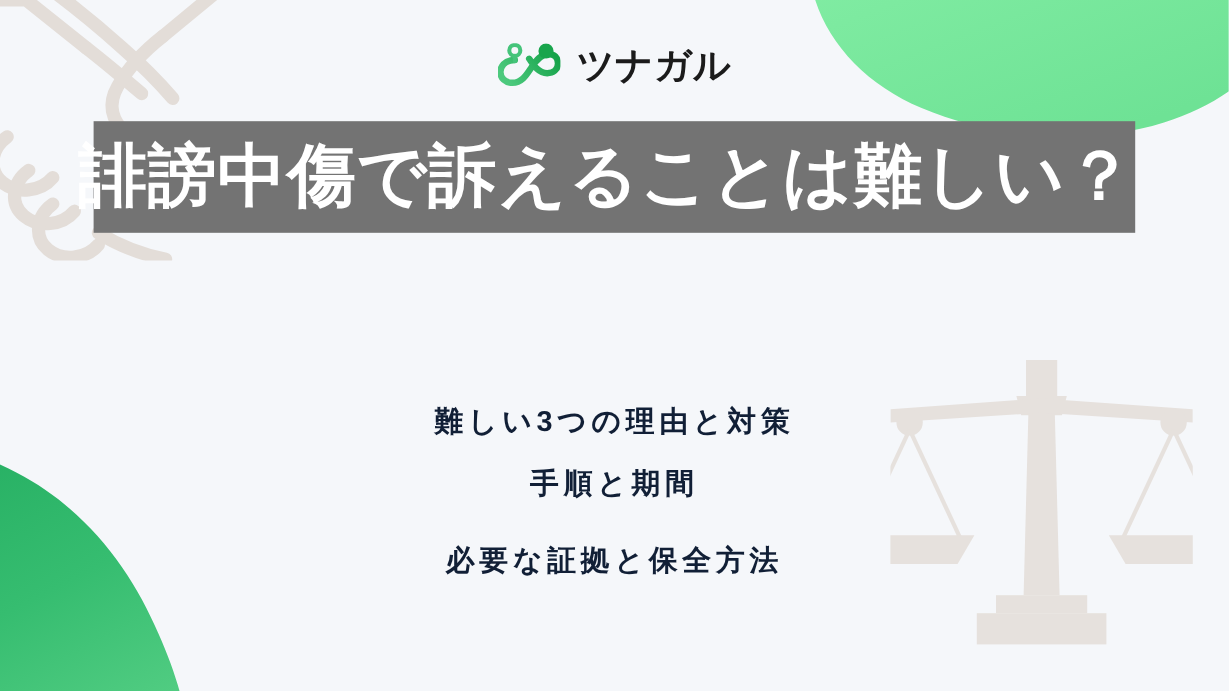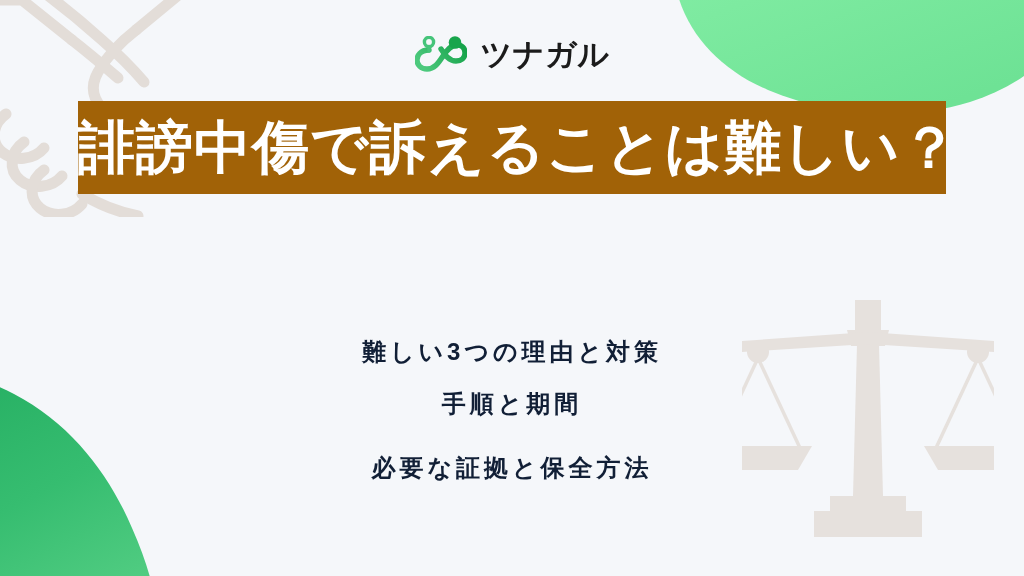--- a/index.html
+++ b/index.html
@@ -80,24 +80,24 @@
     font-weight: 700;
     letter-spacing: 0.5px;
     color: #1b1b1b;
     line-height: 1;
     white-space: nowrap;
   }
 
   
   .headline-bar {
     position: absolute;
-    background: #a16207;
+    background: #737373;
     display: flex;
     align-items: center;
-    justify-content: flex-start;
+    justify-content: flex-end;
     box-sizing: border-box;
   }
   .headline-text {
     font-family: "Liberation Serif", "DejaVu Serif", serif;
     color: #ffffff;
     font-weight: 700;
     white-space: nowrap;
     line-height: 1;
   }
 
@@ -136,22 +136,22 @@
   .subtitle-line {
     color: #111f36;
     font-weight: 700;
     font-size: 24px;
     letter-spacing: 4px;
     line-height: 1;
     white-space: nowrap;
     text-align: center;
   }
   #subtitle-line-1 { margin-bottom: 28px; }
-  #subtitle-line-2 { margin-bottom: 12px; }
-  #subtitle-line-3 { margin-bottom: 0; margin-top: 28px; }
+  #subtitle-line-2 { margin-bottom: 40px; }
+  #subtitle-line-3 { margin-bottom: 0; }
 </style>
 </head>
 <body>
 
 <div id="stage">
 
   <svg class="deco" id="blob-top-right" viewBox="0 0 430 290" xmlns="http://www.w3.org/2000/svg">
     <defs>
       <linearGradient id="gradTopRight" x1="0" y1="0" x2="0.6" y2="1">
         <stop offset="0%" stop-color="#8cf2ab"></stop>

